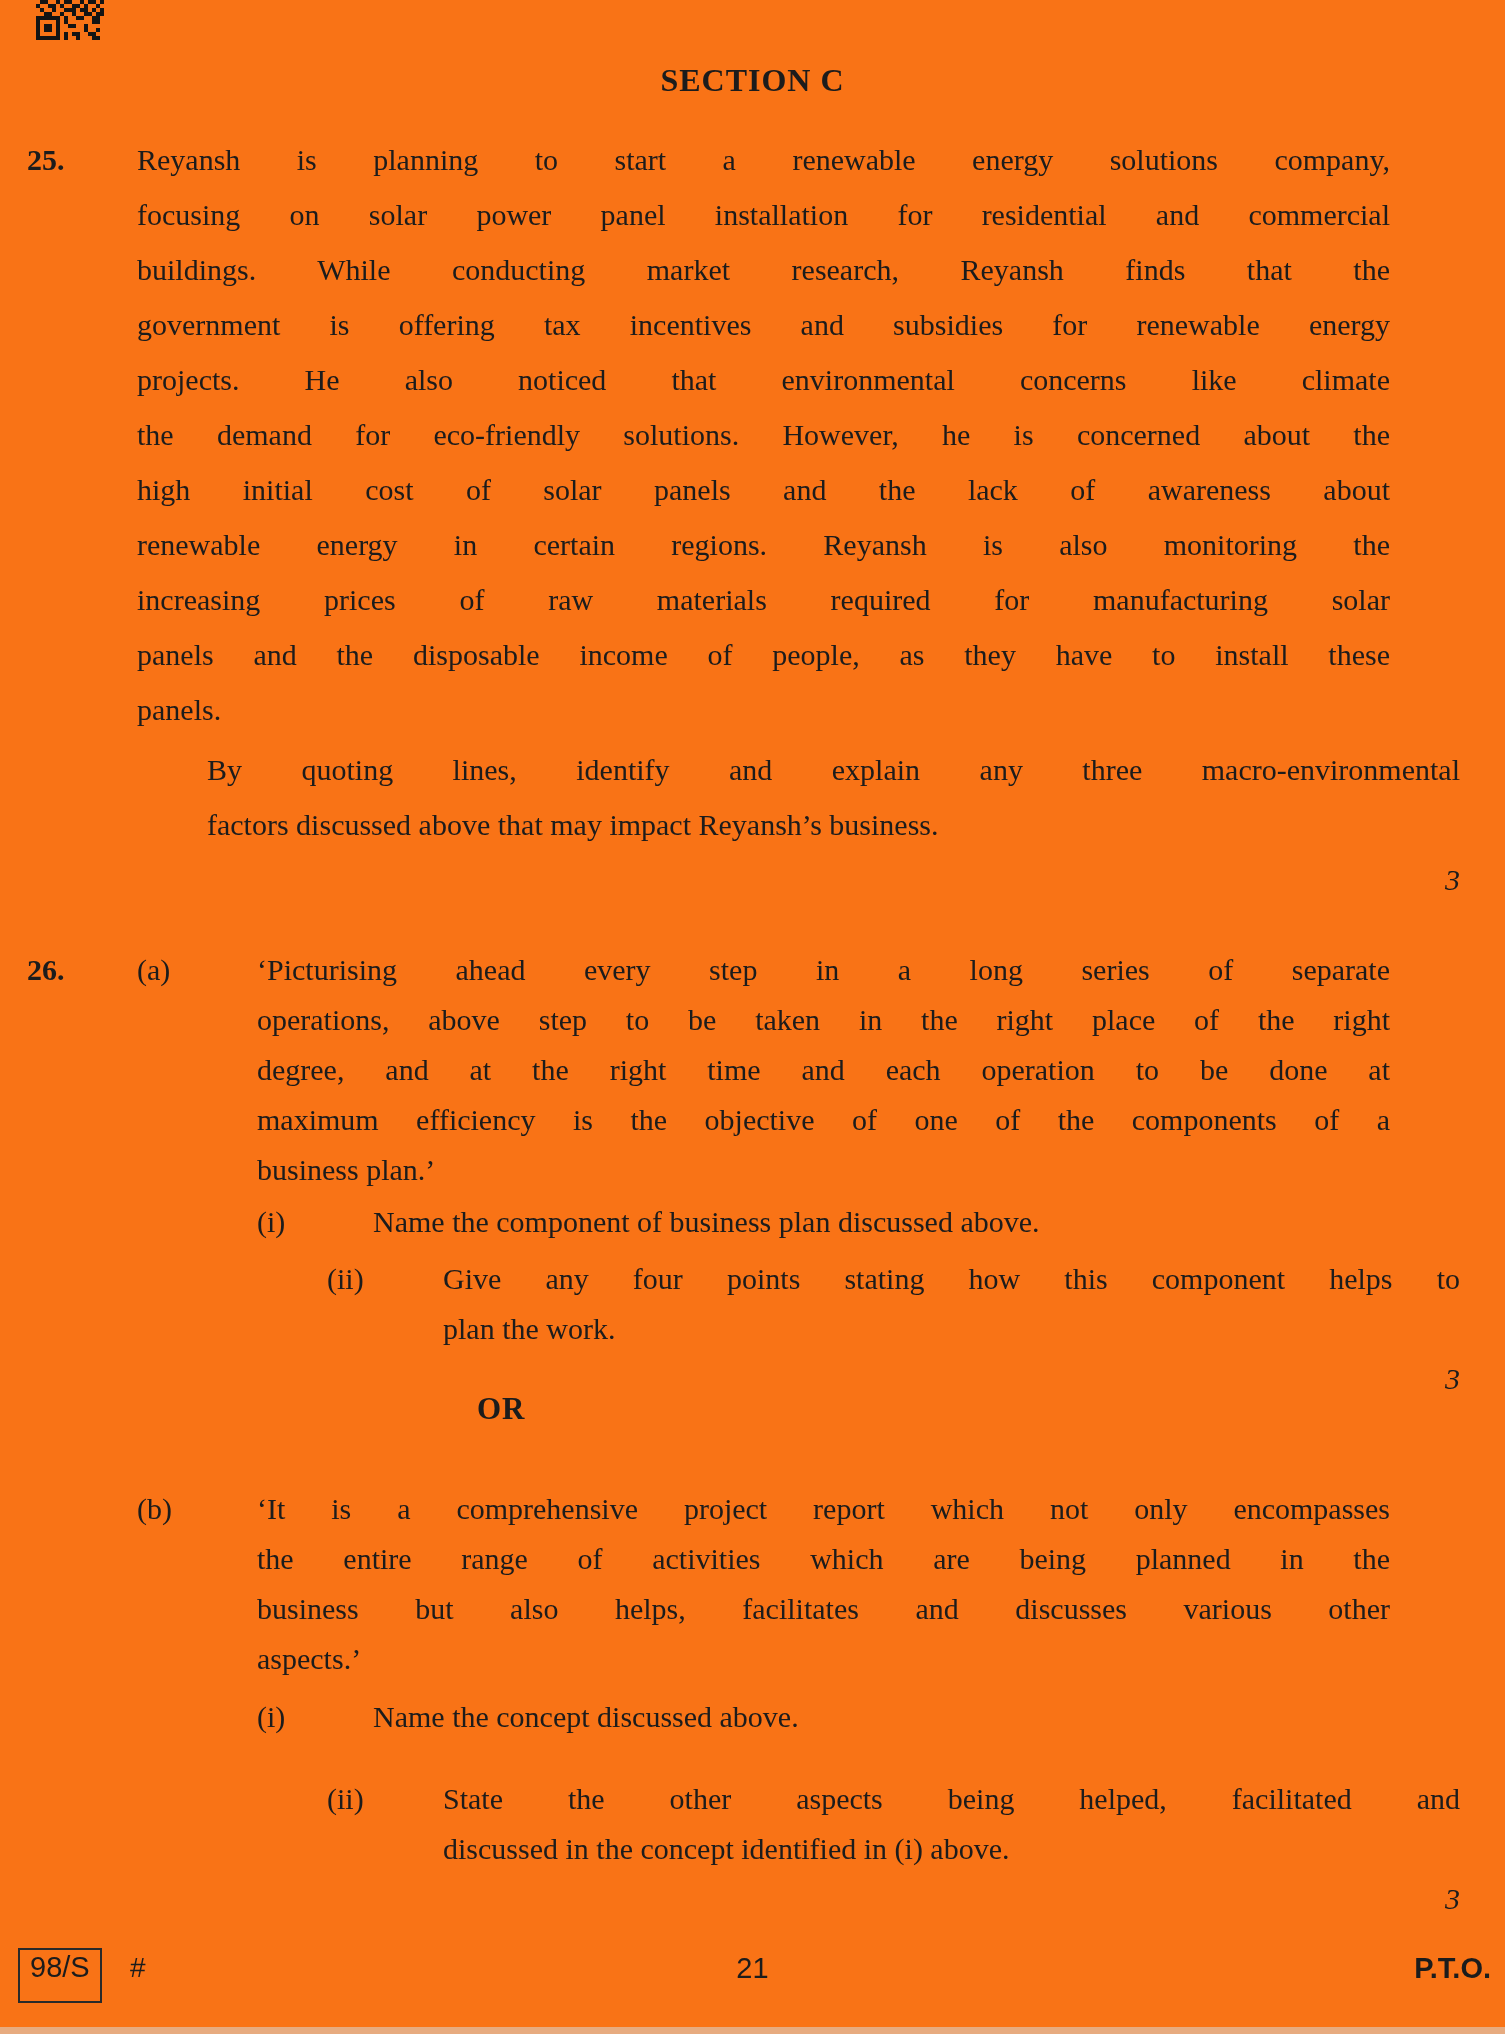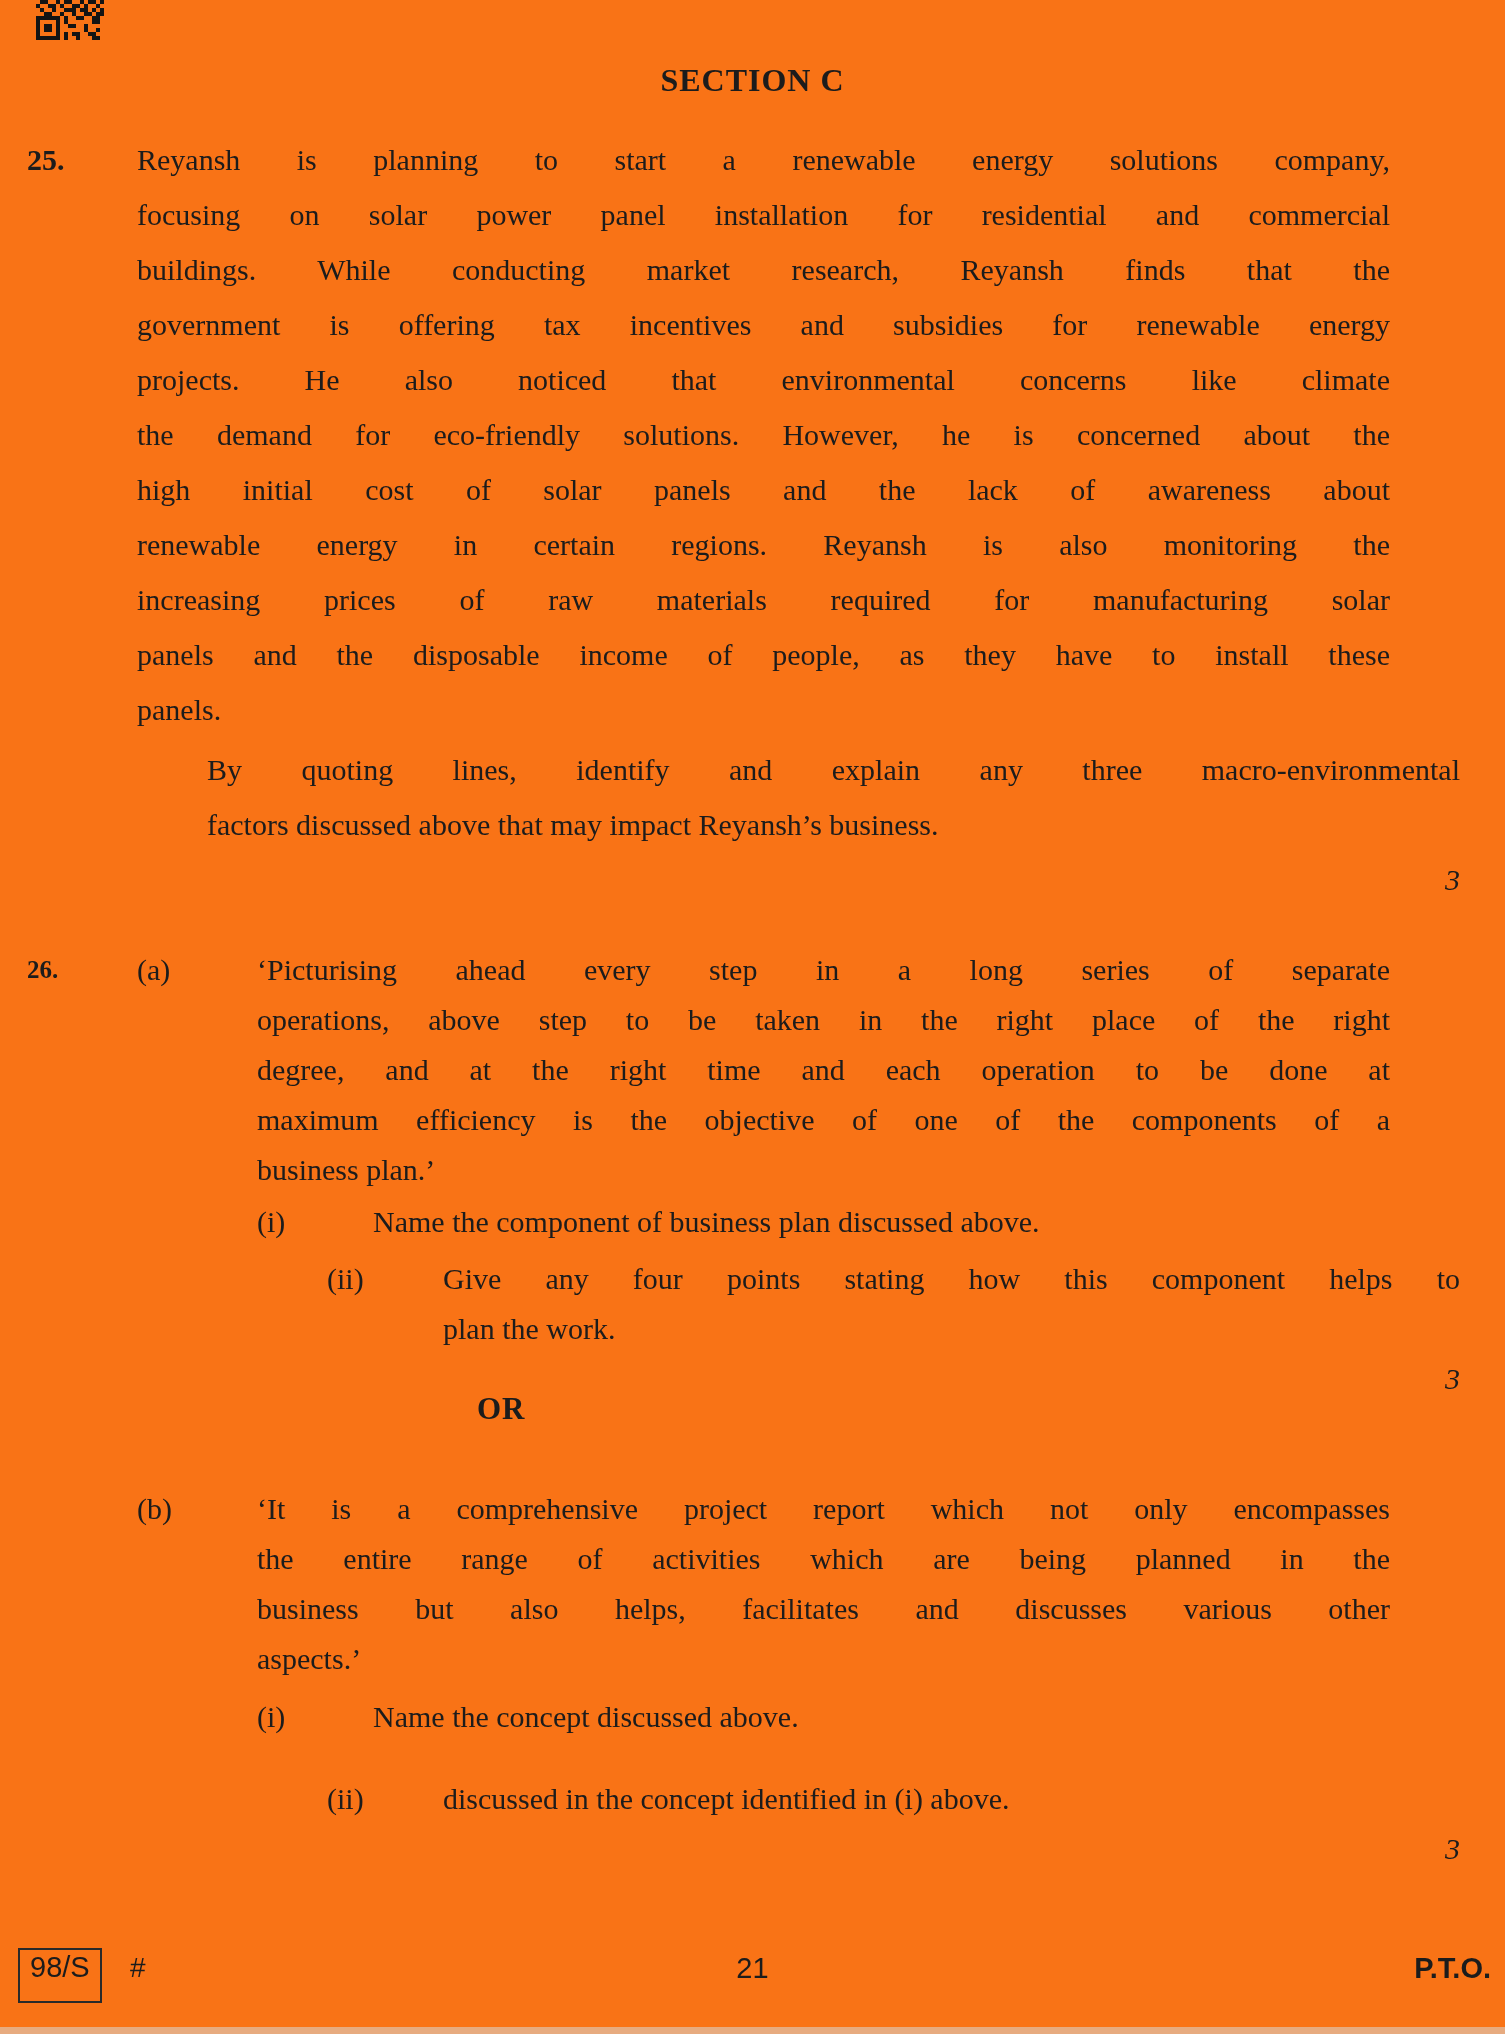--- a/index.html
+++ b/index.html
@@ -15,21 +15,21 @@
   
   .qr{position:absolute;left:36px;top:0;width:68px;height:40px;}
   
   .section-title{
     position:absolute;top:62px;left:0;width:100%;
     text-align:center;font-weight:bold;font-size:32px;letter-spacing:1px;
   }
   
   .q{position:absolute;left:27px;display:flex;align-items:flex-start;}
   .col-num{width:110px;font-weight:bold;font-size:30px;line-height:55px;}
-  .col-num26{width:110px;font-weight:bold;font-size:25px;line-height:50px;}
+  .col-num26{width:110px;font-weight:bold;font-size:30px;line-height:50px;}
   .col-letter{width:120px;font-size:30px;line-height:50px;}
   .col-main{width:1323px;}
   .col-main26{width:1203px;}
   .para{font-size:30px;}
   .lh55{line-height:55px;}
   .lh50{line-height:50px;}
   .w-q25{width:1253px;}
   .w-quote{width:1133px;}
   .w-itext{width:1017px;}
   .jline{text-align:justify;text-align-last:justify;}
@@ -195,20 +195,21 @@
       <div class="item item1b">
         <div class="ilabel">(i)</div>
         <div class="para lh50 w-itext">
             <div class="jline">Name the concept discussed above.</div>
           </div>
       </div>
       <div class="row-marks item2b">
         <div class="item" style="width:1133px;">
           <div class="ilabel">(ii)</div>
           <div class="para lh50 w-itext">
+              <div class="jline">State the other aspects being helped, facilitated and</div>
               <div class="jline">discussed in the concept identified in (i) above.</div>
             </div>
         </div>
         <div class="marks lh50">3</div>
       </div>
     </div>
   </div>
 
   <div class="footer-code">98/S</div>
   <div class="footer-hash">#</div>

